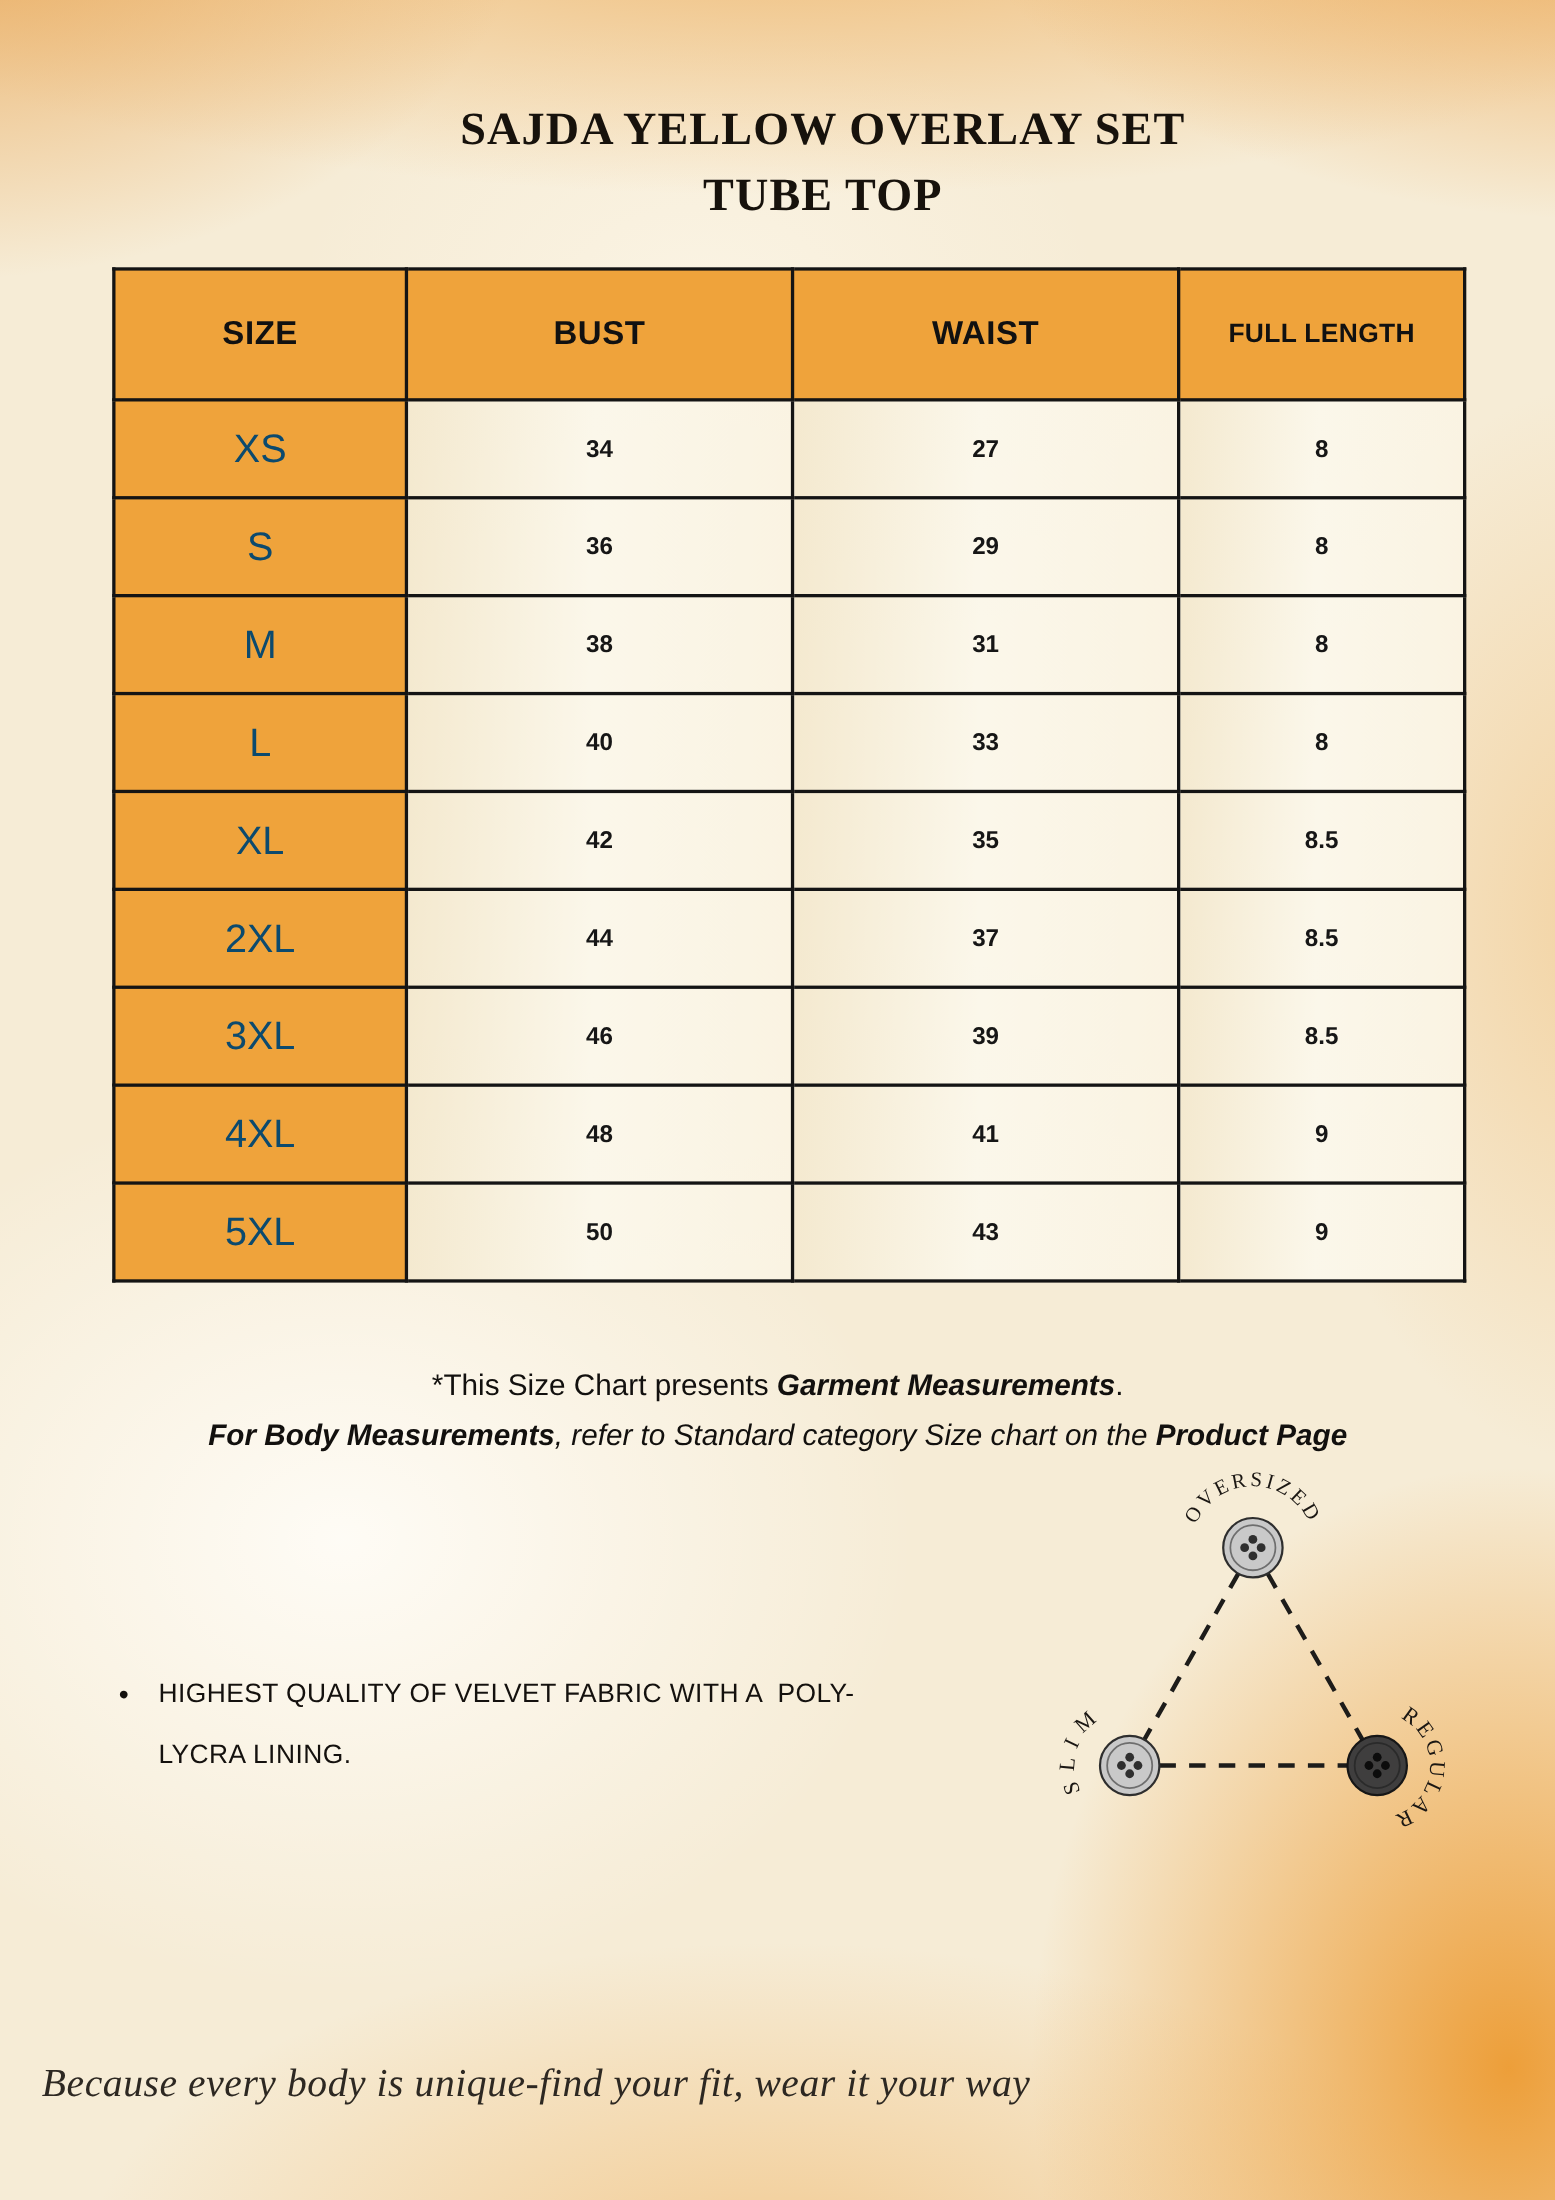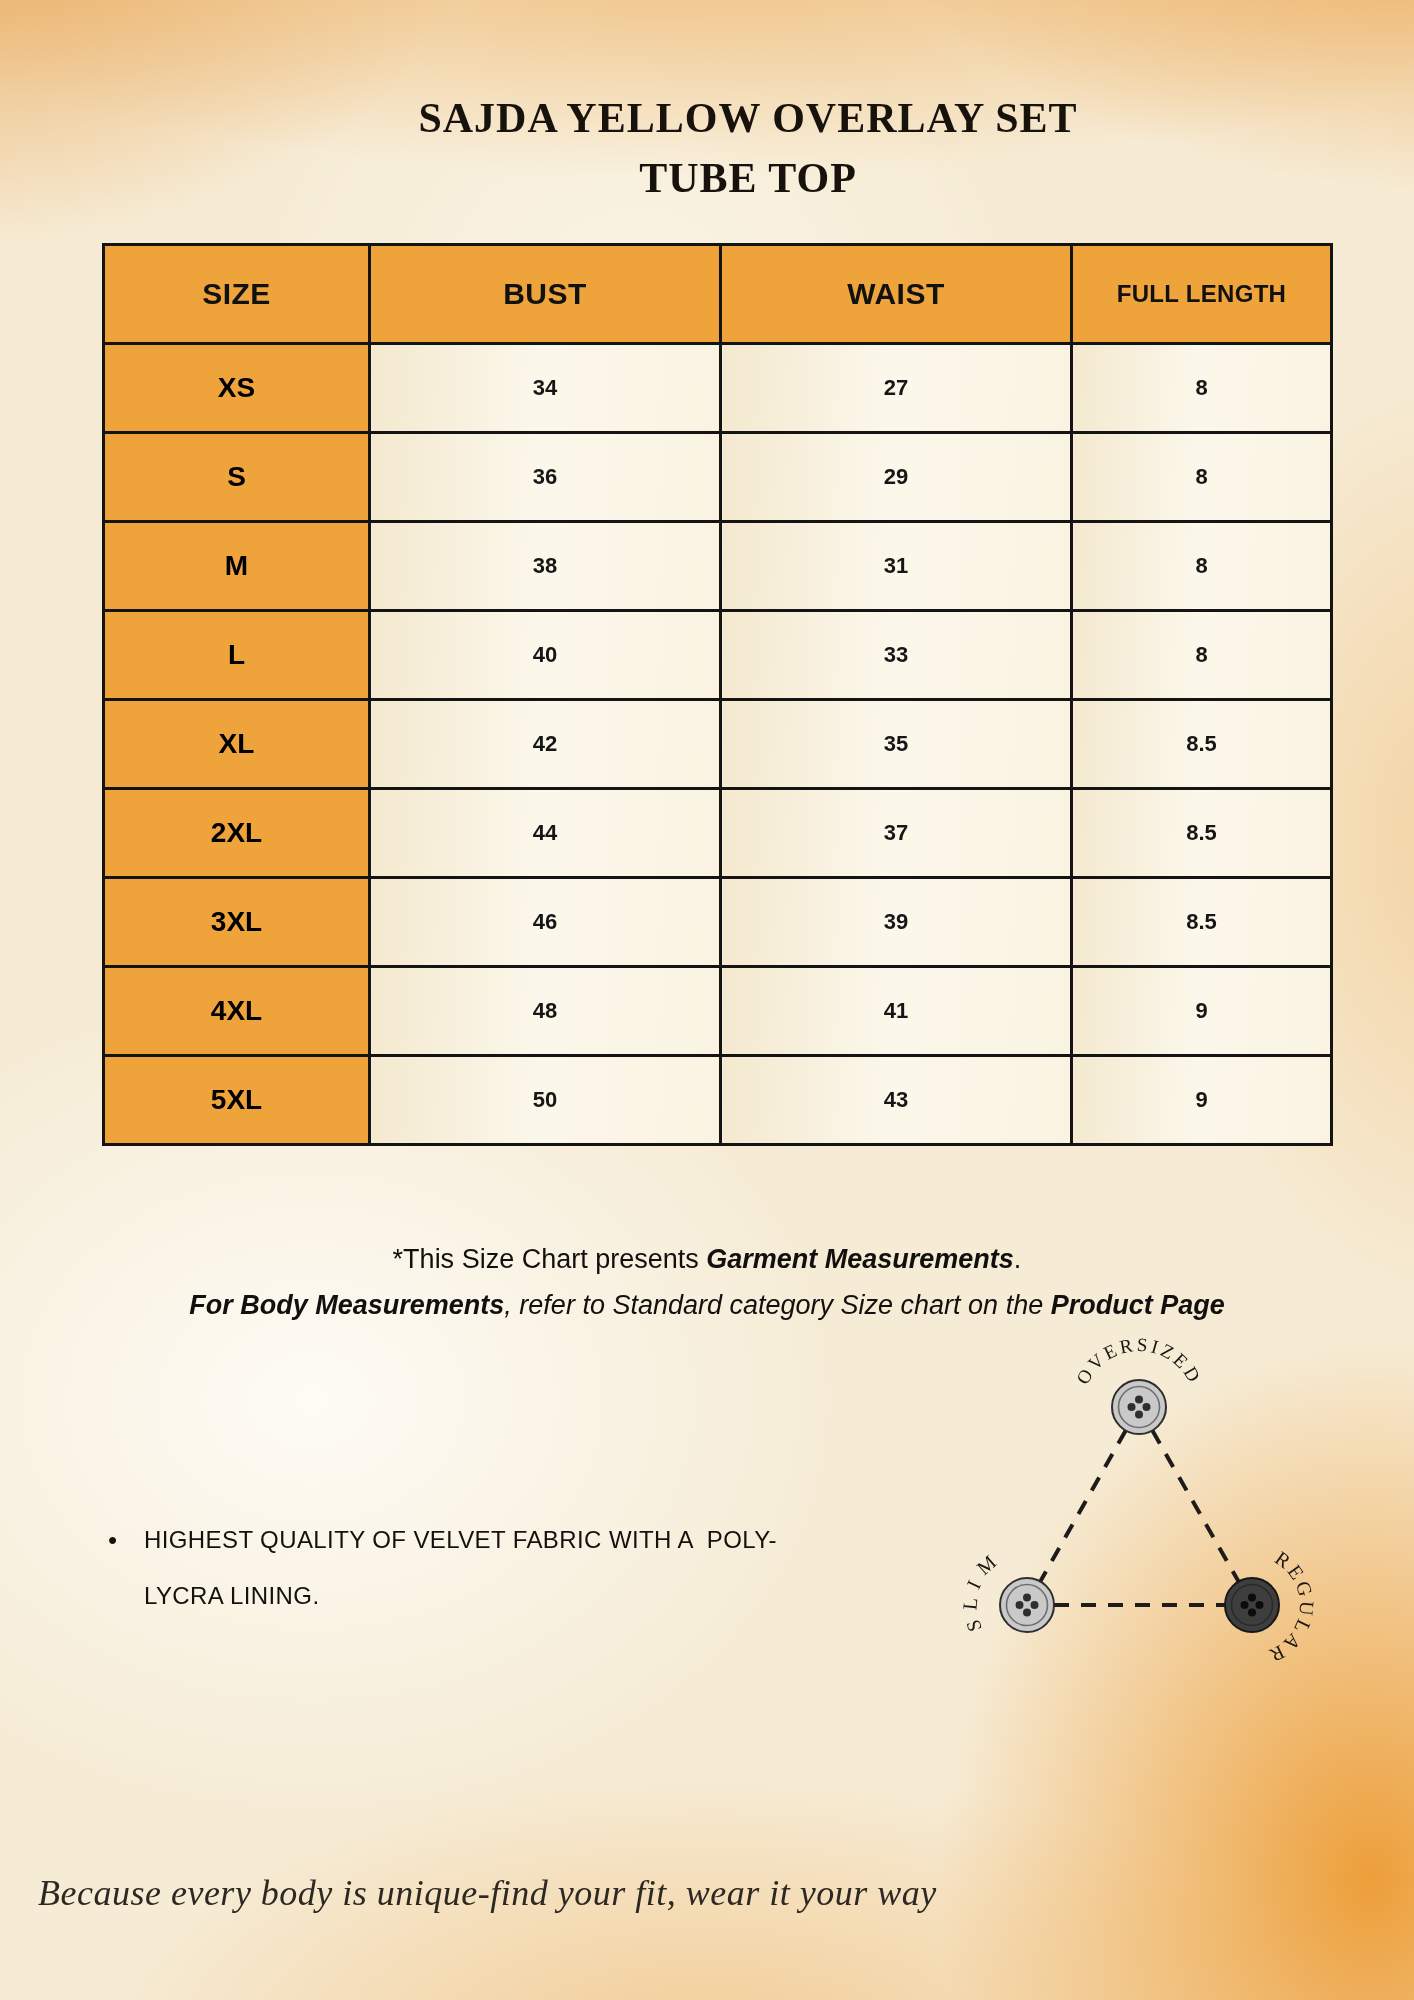--- a/index.html
+++ b/index.html
@@ -19,25 +19,25 @@
   }
   
   .title-block{position:absolute; top:88px; left:0; width:100%; text-align:center;
     font-family:"Liberation Serif", serif; font-weight:700; font-size:42px; line-height:60px;
     letter-spacing:1px; color:#17120c;padding-left:41px;}
   
   table.size-table{position:absolute; left:102px; top:243px; width:1228px;
     border-collapse:collapse; table-layout:fixed;}
   .size-table th, .size-table td{
     border:3px solid #141414; text-align:center; vertical-align:middle; padding:0;}
-  .size-table thead tr{height:99px;}
+  .size-table thead tr{height:119px;}
   .size-table tbody tr{height:89px;}
   .size-table thead th{background:#efa33b; font-size:30px; font-weight:700; letter-spacing:.5px; color:#111;}
   .size-table thead th.small{font-size:24px; letter-spacing:.3px;}
-  .size-table tbody th{background:#efa33b; font-size:28px; font-weight:700; color:#000000;}
+  .size-table tbody th{background:#efa33b; font-size:36px; font-weight:400; color:#0c4a6e;}
   .size-table tbody td{
     background-image:linear-gradient(93deg,#f4e9cf 0%,#fbf7ea 48%,#faf3e2 100%);
     font-size:22px; font-weight:700; color:#161616;}
   
   .note{position:absolute; top:1236px; left:0; width:100%; text-align:center;
     font-size:27px; line-height:46px; color:#12100e;}
   .note .rg{font-style:normal; font-weight:400;}
   .note .it{font-style:italic; font-weight:400;}
   .note .bi{font-style:italic; font-weight:700;}
   

